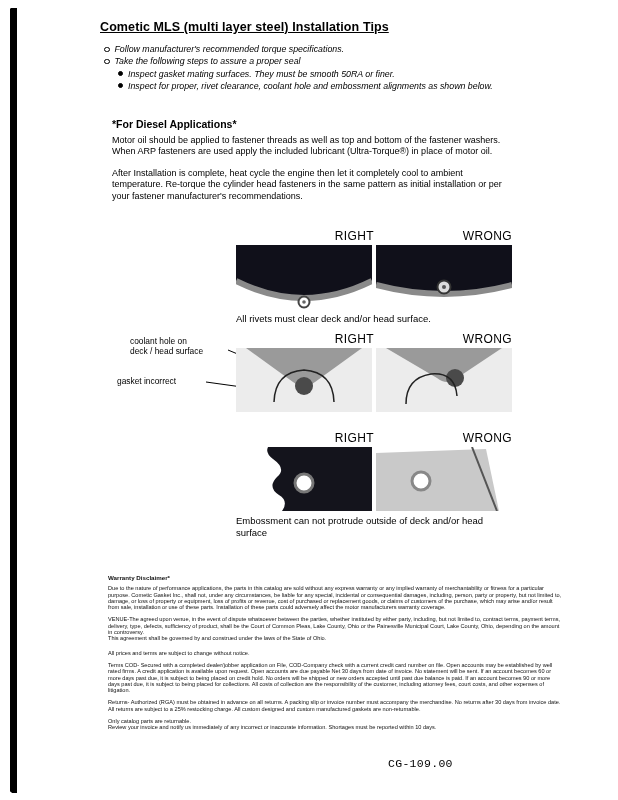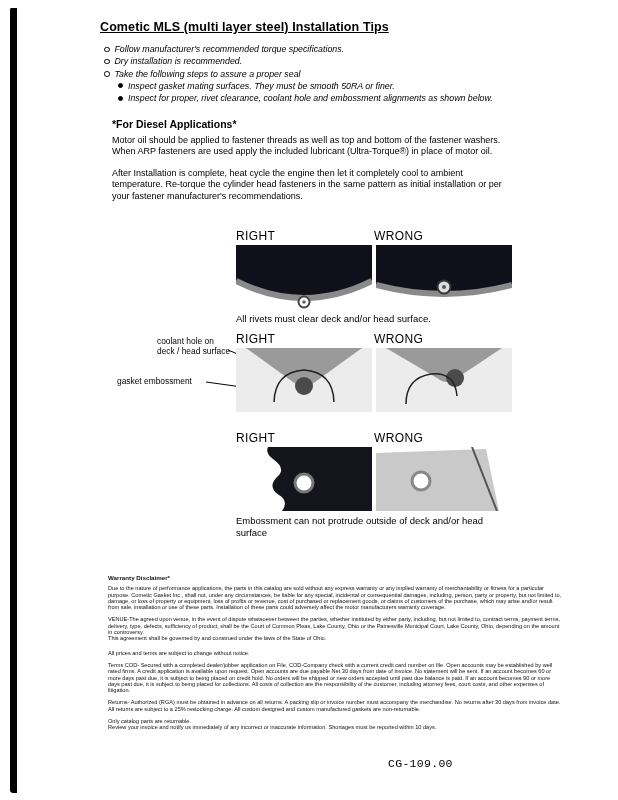--- a/index.html
+++ b/index.html
@@ -34,27 +34,27 @@
   .para{position:absolute;left:112px;width:404px;font-size:9px;line-height:11.4px;}
   .p1{top:135px;}
   .p2{top:168px;}
   .p3{top:208px;}
 
   .diag-block{position:absolute;left:236px;width:276px;}
   .db1{top:229px;}
   .db2{top:332px;}
   .db3{top:431px;}
   .diag-headers{display:flex;}
-  .diag-headers span{width:138px;text-align:left;font-size:12px;letter-spacing:.4px;}
+  .diag-headers span{width:138px;text-align:right;font-size:12px;letter-spacing:.4px;}
   .diag-panels{display:flex;gap:4px;margin-top:2px;}
   .diag-panels svg{display:block;}
   .diag-caption{margin-top:4px;font-size:9.5px;line-height:11.5px;}
   .db3 .diag-caption{width:250px;}
 
-  .label-coolant{position:absolute;left:157px;top:337px;width:76px;font-size:8.4px;line-height:9.6px;}
+  .label-coolant{position:absolute;left:130px;top:337px;width:76px;font-size:8.4px;line-height:9.6px;}
   .label-embossment{position:absolute;left:117px;top:376px;width:100px;font-size:8.4px;}
   .label-arrows{position:absolute;left:200px;top:342px;pointer-events:none;}
 
   .disclaimer{position:absolute;left:108px;top:575px;width:455px;font-size:5.6px;line-height:6.3px;color:#111;}
   .disclaimer h4{margin:0 0 4px 0;font-size:6.2px;}
   .dp{margin:0 0 6px 0;}
   .dp.tight{margin-bottom:0;}
   .dp.gap-top{margin-top:8px;}
 
   .footer-code{position:absolute;left:388px;top:757px;font-size:11.5px;letter-spacing:.3px;font-family:Liberation Mono, monospace;}
@@ -65,24 +65,20 @@
 <div class="page">
 
   <div class="left-bar"></div>
 
   <div class="title">Cometic MLS (multi layer steel) Installation Tips</div>
 
   <div class="tips">
     <div class="tip-row">
       <span class="marker"></span>
       <span>Follow manufacturer's recommended torque specifications.</span>
-    </div>
-    <div class="tip-row">
-      <span class="marker"></span>
-      <span>Dry installation is recommended.</span>
     </div>
     <div class="tip-row">
       <span class="marker"></span>
       <span>Take the following steps to assure a proper seal</span>
     </div>
     <div class="sub-tips">
       <div class="tip-row">
         <span class="marker"></span>
         <span>Inspect gasket mating surfaces.  They must be smooth 50RA or finer.</span>
       </div>
@@ -115,21 +111,21 @@
         <path d="M0,40 Q68,58 136,40 L136,64 L0,64 Z" fill="#ffffff"></path>
         <path d="M0,40 Q68,58 136,40" stroke="#8a8a8a" stroke-width="6" fill="none"></path>
         <circle cx="68" cy="42" r="6.5" fill="#dddddd" stroke="#333" stroke-width="2"></circle>
         <circle cx="68" cy="42" r="2" fill="#555"></circle>
       </svg>
     </div>
     <div class="diag-caption">All rivets must clear deck and/or head surface.</div>
   </div>
 
   <div class="label-coolant">coolant hole on deck / head surface</div>
-  <div class="label-embossment">gasket embossment</div>
+  <div class="label-embossment">gasket incorrect</div>
   <svg class="label-arrows" width="110" height="58" viewBox="0 0 110 58">
     <line x1="28" y1="8" x2="100" y2="38" stroke="#000" stroke-width="1"></line>
     <line x1="6" y1="40" x2="78" y2="50" stroke="#000" stroke-width="1"></line>
   </svg>
 
   <div class="diag-block db2">
     <div class="diag-headers">
       <span>RIGHT</span>
       <span>WRONG</span>
     </div>

